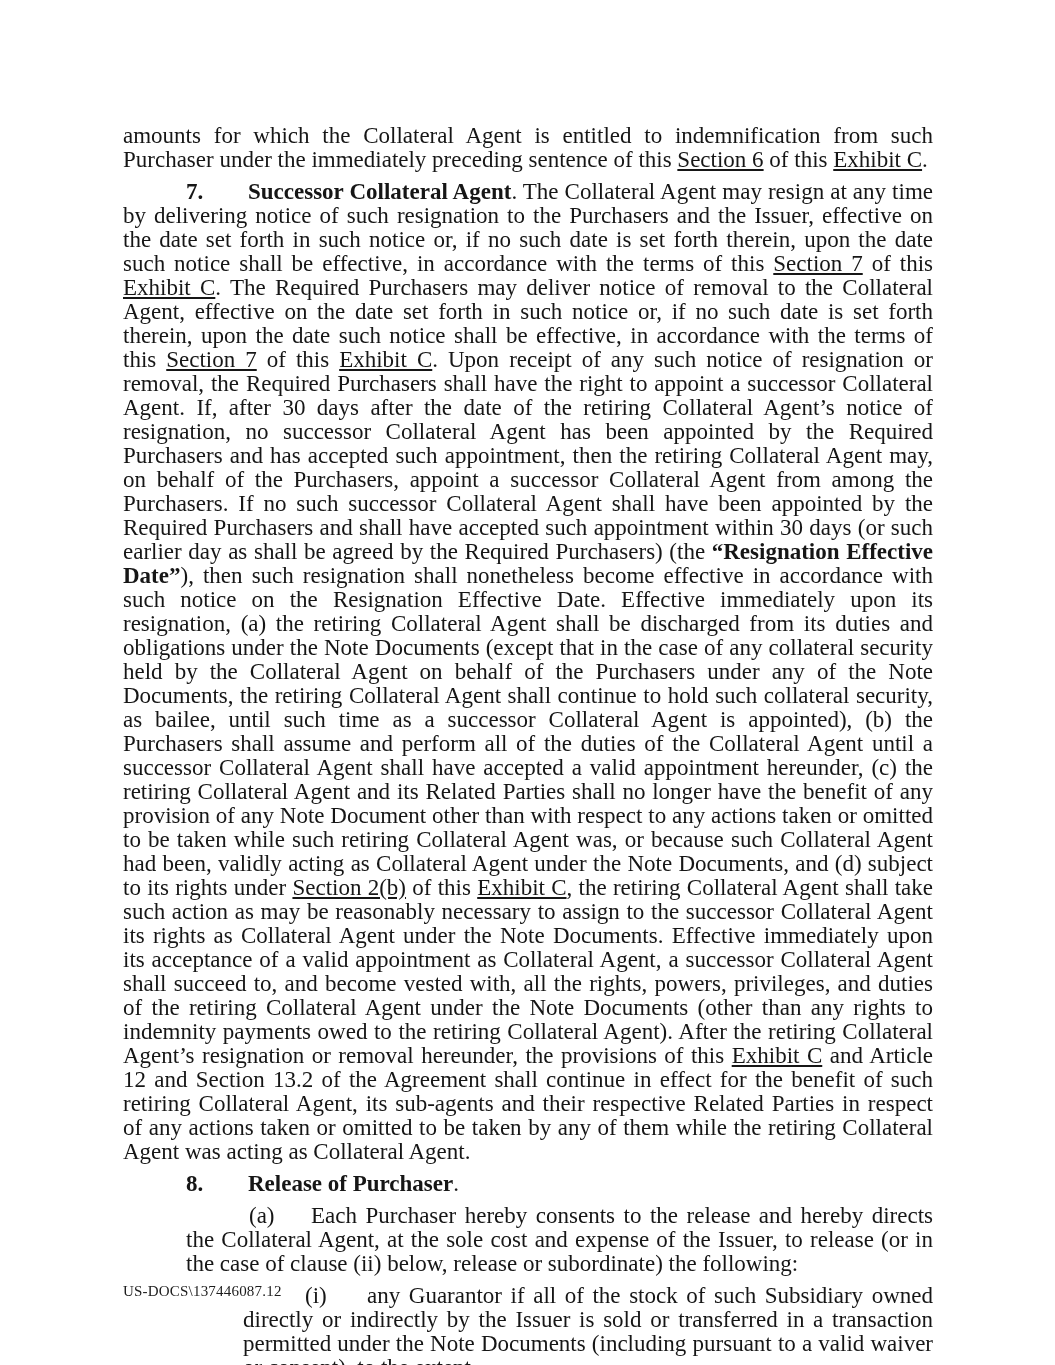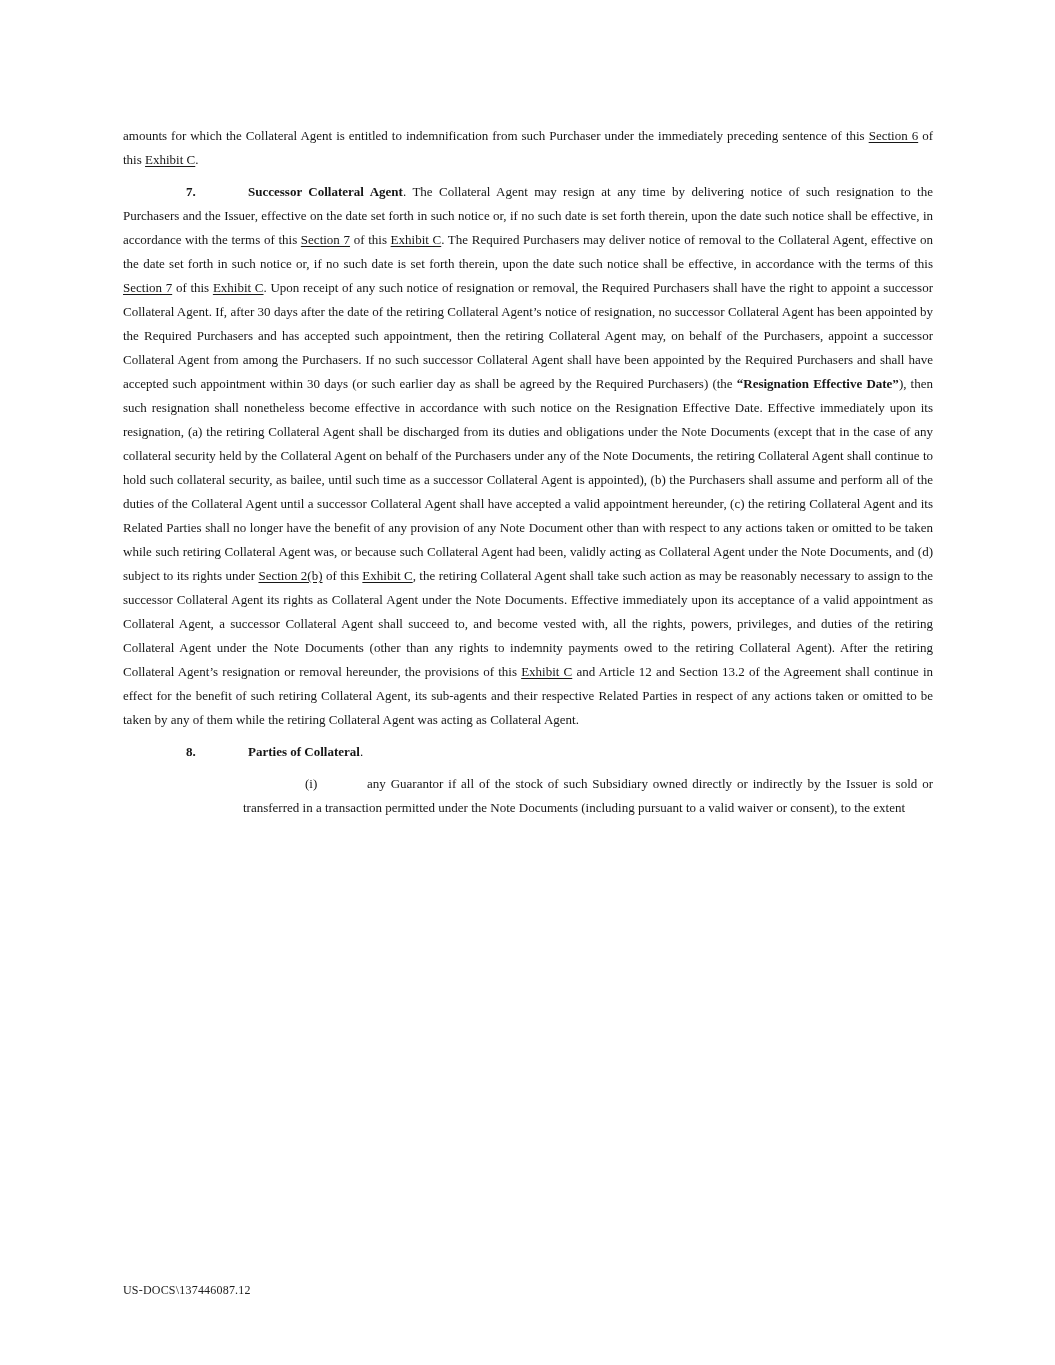--- a/index.html
+++ b/index.html
@@ -18,43 +18,44 @@
     background: #ffffff;
   }
   .doc-body {
     position: absolute;
     left: 123px;
     top: 124px;
     width: 810px;
   }
   p.para {
     margin: 0 0 8px 0;
-    font-size: 13px;
+    font-size: 23px;
     line-height: 24px;
     text-align: justify;
   }
   p.indent1 { text-indent: 63px; }
   p.blockA { margin-left: 63px; text-indent: 63px; }
   p.blockI { margin-left: 120px; text-indent: 62px; }
   .num { display: inline-block; text-indent: 0; }
   .b { font-weight: bold; }
   .u { text-decoration: underline; text-underline-offset: 2px; }
   .footer {
     position: absolute;
     left: 123px;
     top: 1283px;
-    font-size: 12px;
+    font-size: 15px;
     letter-spacing: 0.2px;
     color: #1c1c1c;
   }
 </style>
 </head>
 <body>
 
 <div class="page">
   <div class="doc-body">
       <p class="para"><span>amounts for which the Collateral Agent is entitled to indemnification from such Purchaser under the immediately preceding sentence of this </span><span class="u">Section 6</span><span> of this </span><span class="u">Exhibit C</span><span>.</span></p>
       <p class="para indent1"><span class="num b" style="width: 62px;">7.</span><span class="b">Successor Collateral Agent</span><span>. The Collateral Agent may resign at any time by delivering notice of such resignation to the Purchasers and the Issuer, effective on the date set forth in such notice or, if no such date is set forth therein, upon the date such notice shall be effective, in accordance with the terms of this </span><span class="u">Section 7</span><span> of this </span><span class="u">Exhibit C</span><span>. The Required Purchasers may deliver notice of removal to the Collateral Agent, effective on the date set forth in such notice or, if no such date is set forth therein, upon the date such notice shall be effective, in accordance with the terms of this </span><span class="u">Section 7</span><span> of this </span><span class="u">Exhibit C</span><span>. Upon receipt of any such notice of resignation or removal, the Required Purchasers shall have the right to appoint a successor Collateral Agent. If, after 30 days after the date of the retiring Collateral Agent’s notice of resignation, no successor Collateral Agent has been appointed by the Required Purchasers and has accepted such appointment, then the retiring Collateral Agent may, on behalf of the Purchasers, appoint a successor Collateral Agent from among the Purchasers. If no such successor Collateral Agent shall have been appointed by the Required Purchasers and shall have accepted such appointment within 30 days (or such earlier day as shall be agreed by the Required Purchasers) (the </span><span class="b">“Resignation Effective Date”</span><span>), then such resignation shall nonetheless become effective in accordance with such notice on the Resignation Effective Date. Effective immediately upon its resignation, (a) the retiring Collateral Agent shall be discharged from its duties and obligations under the Note Documents (except that in the case of any collateral security held by the Collateral Agent on behalf of the Purchasers under any of the Note Documents, the retiring Collateral Agent shall continue to hold such collateral security, as bailee, until such time as a successor Collateral Agent is appointed), (b) the Purchasers shall assume and perform all of the duties of the Collateral Agent until a successor Collateral Agent shall have accepted a valid appointment hereunder, (c) the retiring Collateral Agent and its Related Parties shall no longer have the benefit of any provision of any Note Document other than with respect to any actions taken or omitted to be taken while such retiring Collateral Agent was, or because such Collateral Agent had been, validly acting as Collateral Agent under the Note Documents, and (d) subject to its rights under </span><span class="u">Section 2(b)</span><span> of this </span><span class="u">Exhibit C</span><span>, the retiring Collateral Agent shall take such action as may be reasonably necessary to assign to the successor Collateral Agent its rights as Collateral Agent under the Note Documents. Effective immediately upon its acceptance of a valid appointment as Collateral Agent, a successor Collateral Agent shall succeed to, and become vested with, all the rights, powers, privileges, and duties of the retiring Collateral Agent under the Note Documents (other than any rights to indemnity payments owed to the retiring Collateral Agent). After the retiring Collateral Agent’s resignation or removal hereunder, the provisions of this </span><span class="u">Exhibit C</span><span> and Article 12 and Section 13.2 of the Agreement shall continue in effect for the benefit of such retiring Collateral Agent, its sub-agents and their respective Related Parties in respect of any actions taken or omitted to be taken by any of them while the retiring Collateral Agent was acting as Collateral Agent.</span></p>
-      <p class="para indent1"><span class="num b" style="width: 62px;">8.</span><span class="b">Parties of Collateral</span><span>.</span></p>
+      <p class="para indent1"><span class="num b" style="width: 62px;">8.</span><span class="b">Release of Purchaser</span><span>.</span></p>
+      <p class="para blockA"><span class="num" style="width: 62px;">(a)</span><span>Each Purchaser hereby consents to the release and hereby directs the Collateral Agent, at the sole cost and expense of the Issuer, to release (or in the case of clause (ii) below, release or subordinate) the following:</span></p>
       <p class="para blockI"><span class="num" style="width: 62px;">(i)</span><span>any Guarantor if all of the stock of such Subsidiary owned directly or indirectly by the Issuer is sold or transferred in a transaction permitted under the Note Documents (including pursuant to a valid waiver or consent), to the extent</span></p>
     </div>
   <div class="footer">US-DOCS\137446087.12</div>
 </div>
 
 </body></html>

